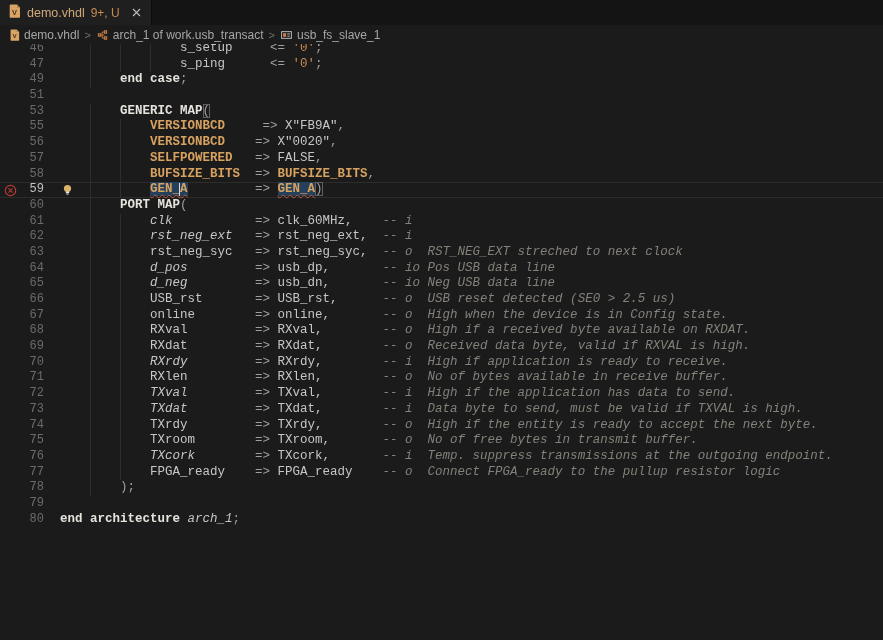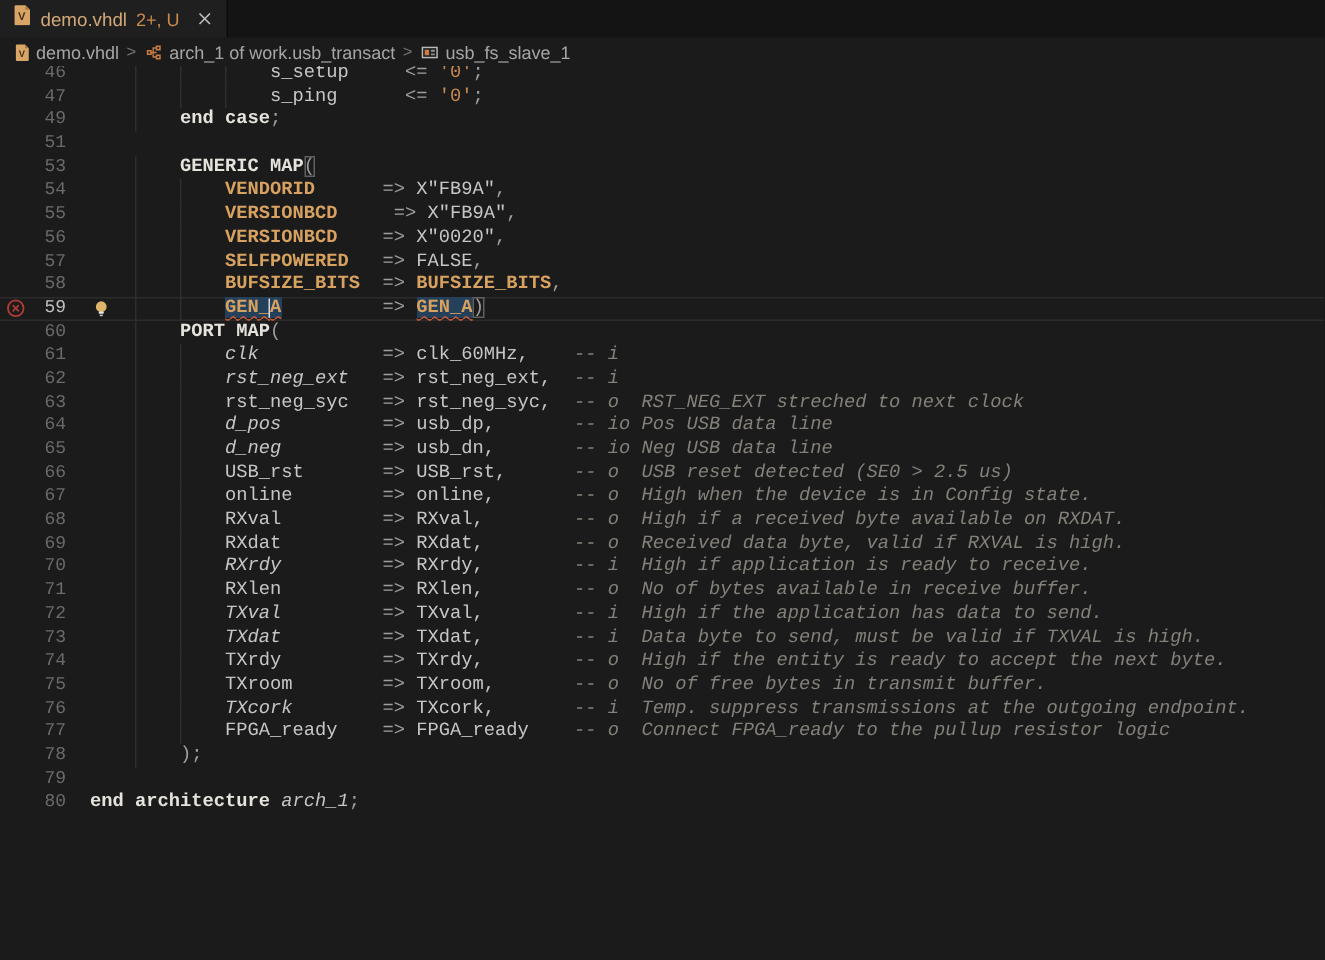--- a/index.html
+++ b/index.html
@@ -68,21 +68,21 @@
   <div id="tabbar">
     <div class="tab">
       <span>
         <svg width="12" height="14" viewBox="0 0 12 14">
           <path d="M1.5 0.5 h6.5 l3 3 v9.5 a0.8 0.8 0 0 1 -0.8 0.8 h-8.7 a0.8 0.8 0 0 1 -0.8 -0.8 v-11.7 a0.8 0.8 0 0 1 0.8 -0.8 z" fill="#d8a567"></path>
           <path d="M8 0.5 l3 3 h-3 z" fill="#a97b43"></path>
           <text x="5.6" y="10.5" font-size="7.5" font-weight="bold" fill="#4a2e14" text-anchor="middle" font-family="Liberation Sans, sans-serif">V</text>
         </svg>
       </span>
       <span class="tab-title">demo.vhdl</span>
-      <span class="tab-badge">2+, U</span>
+      <span class="tab-badge">9+, U</span>
       <span class="tab-close">
         <svg width="9" height="9" viewBox="0 0 9 9">
           <path d="M1 1 L8 8 M8 1 L1 8" stroke="#bdbdbd" stroke-width="1.1"></path>
         </svg>
       </span>
     </div>
   </div>
 
   <div id="breadcrumb">
     <span class="crumb">
@@ -119,21 +119,20 @@
     </span>
   </div>
 
   <div id="editor">
     <div id="code-lines">
         <div class="row"><div class="glyph"></div><div class="lnum">46</div><div class="code"><span class="iguide" style="left: 30px;"></span><span class="iguide" style="left: 60px;"></span><span class="iguide" style="left: 90px;"></span><span class="tk-v">                s_setup     </span><span class="tk-o">&lt;= </span><span class="tk-s">'0'</span><span class="tk-o">;</span></div></div>
         <div class="row"><div class="glyph"></div><div class="lnum">47</div><div class="code"><span class="iguide" style="left: 30px;"></span><span class="iguide" style="left: 60px;"></span><span class="iguide" style="left: 90px;"></span><span class="tk-v">                s_ping      </span><span class="tk-o">&lt;= </span><span class="tk-s">'0'</span><span class="tk-o">;</span></div></div>
         <div class="row"><div class="glyph"></div><div class="lnum">49</div><div class="code"><span class="iguide" style="left: 30px;"></span><span class="tk-v">        </span><span class="tk-k">end case</span><span class="tk-o">;</span></div></div>
         <div class="row"><div class="glyph"></div><div class="lnum">51</div><div class="code"></div></div>
         <div class="row"><div class="glyph"></div><div class="lnum">53</div><div class="code"><span class="iguide" style="left: 30px;"></span><span class="tk-v">        </span><span class="tk-k">GENERIC MAP</span><span class="tk-o tk-box">(</span></div></div>
-        <div class="row"><div class="glyph"></div><div class="lnum">54</div><div class="code"><span class="iguide" style="left: 30px;"></span><span class="iguide" style="left: 60px;"></span><span class="tk-v">            </span><span class="tk-g">VENDORID</span><span class="tk-v">      </span><span class="tk-o">=&gt; </span><span class="tk-v">X"FB9A"</span><span class="tk-o">,</span></div></div>
         <div class="row"><div class="glyph"></div><div class="lnum">55</div><div class="code"><span class="iguide" style="left: 30px;"></span><span class="iguide" style="left: 60px;"></span><span class="tk-v">            </span><span class="tk-g">VERSIONBCD</span><span class="tk-v">     </span><span class="tk-o">=&gt; </span><span class="tk-v">X"FB9A"</span><span class="tk-o">,</span></div></div>
         <div class="row"><div class="glyph"></div><div class="lnum">56</div><div class="code"><span class="iguide" style="left: 30px;"></span><span class="iguide" style="left: 60px;"></span><span class="tk-v">            </span><span class="tk-g">VERSIONBCD</span><span class="tk-v">    </span><span class="tk-o">=&gt; </span><span class="tk-v">X"0020"</span><span class="tk-o">,</span></div></div>
         <div class="row"><div class="glyph"></div><div class="lnum">57</div><div class="code"><span class="iguide" style="left: 30px;"></span><span class="iguide" style="left: 60px;"></span><span class="tk-v">            </span><span class="tk-g">SELFPOWERED</span><span class="tk-v">   </span><span class="tk-o">=&gt; </span><span class="tk-v">FALSE</span><span class="tk-o">,</span></div></div>
         <div class="row"><div class="glyph"></div><div class="lnum">58</div><div class="code"><span class="iguide" style="left: 30px;"></span><span class="iguide" style="left: 60px;"></span><span class="tk-v">            </span><span class="tk-g">BUFSIZE_BITS</span><span class="tk-v">  </span><span class="tk-o">=&gt; </span><span class="tk-g">BUFSIZE_BITS</span><span class="tk-o">,</span></div></div>
         <div class="row cur"><div class="glyph"><svg width="13" height="13" viewBox="0 0 14 14">
               <circle cx="7" cy="7" r="5.6" fill="none" stroke="#b23c35" stroke-width="1.3"></circle>
               <path d="M4.8 4.8 L9.2 9.2 M9.2 4.8 L4.8 9.2" stroke="#b23c35" stroke-width="1.2"></path>
             </svg></div><div class="lnum active">59</div><div class="code"><span class="iguide" style="left: 30px;"></span><span class="iguide" style="left: 60px;"></span><svg class="bulb" width="11" height="12" viewBox="0 0 11 12">
               <circle cx="5.5" cy="4.5" r="3.6" fill="#dcb46a"></circle>
               <rect x="3.8" y="7.6" width="3.4" height="1.6" rx="0.5" fill="#e6e6e6"></rect>

